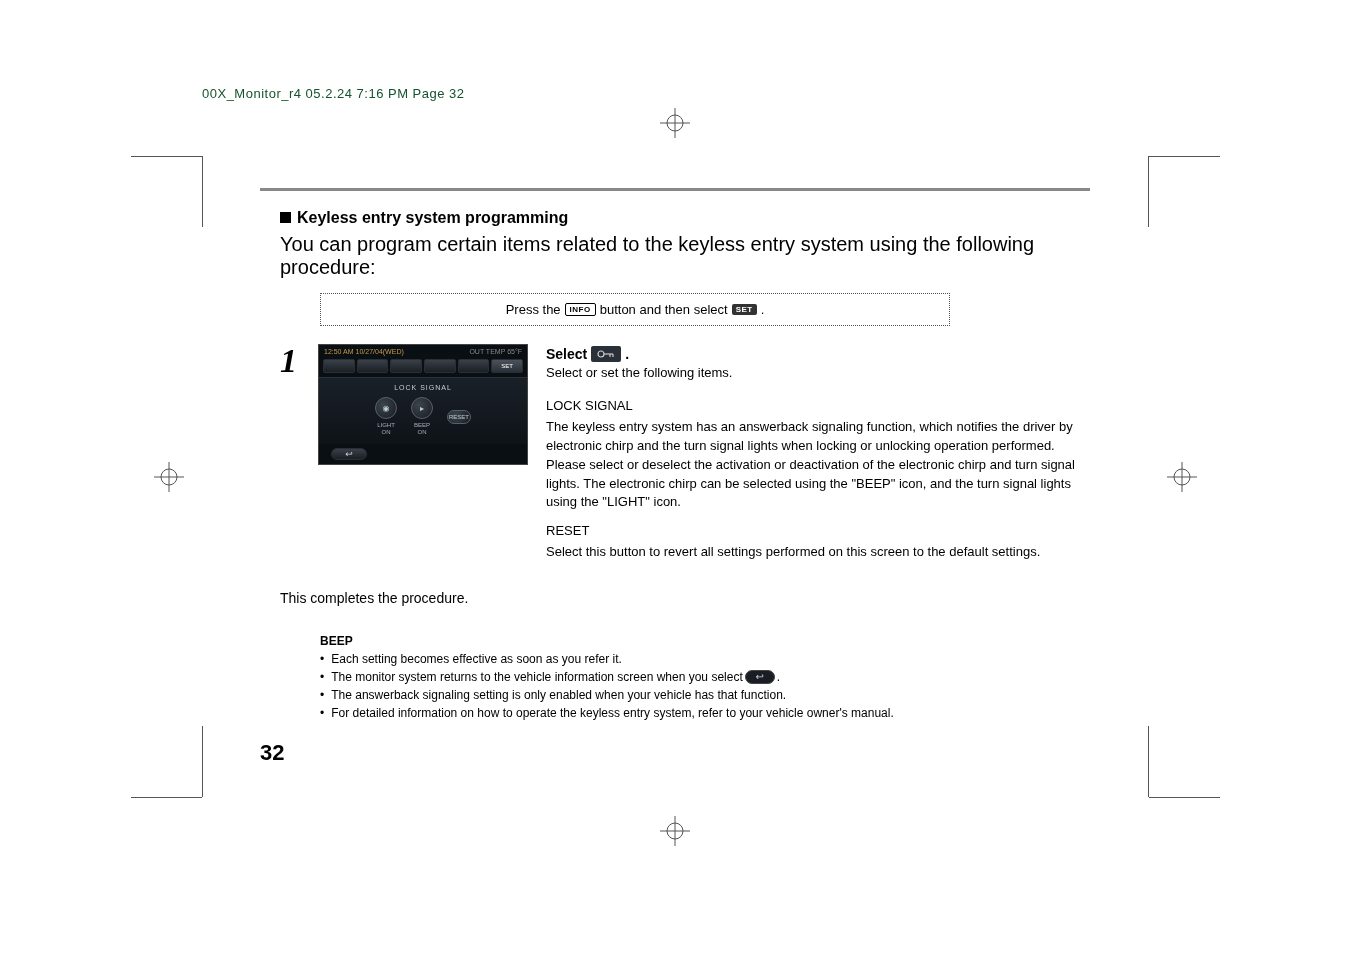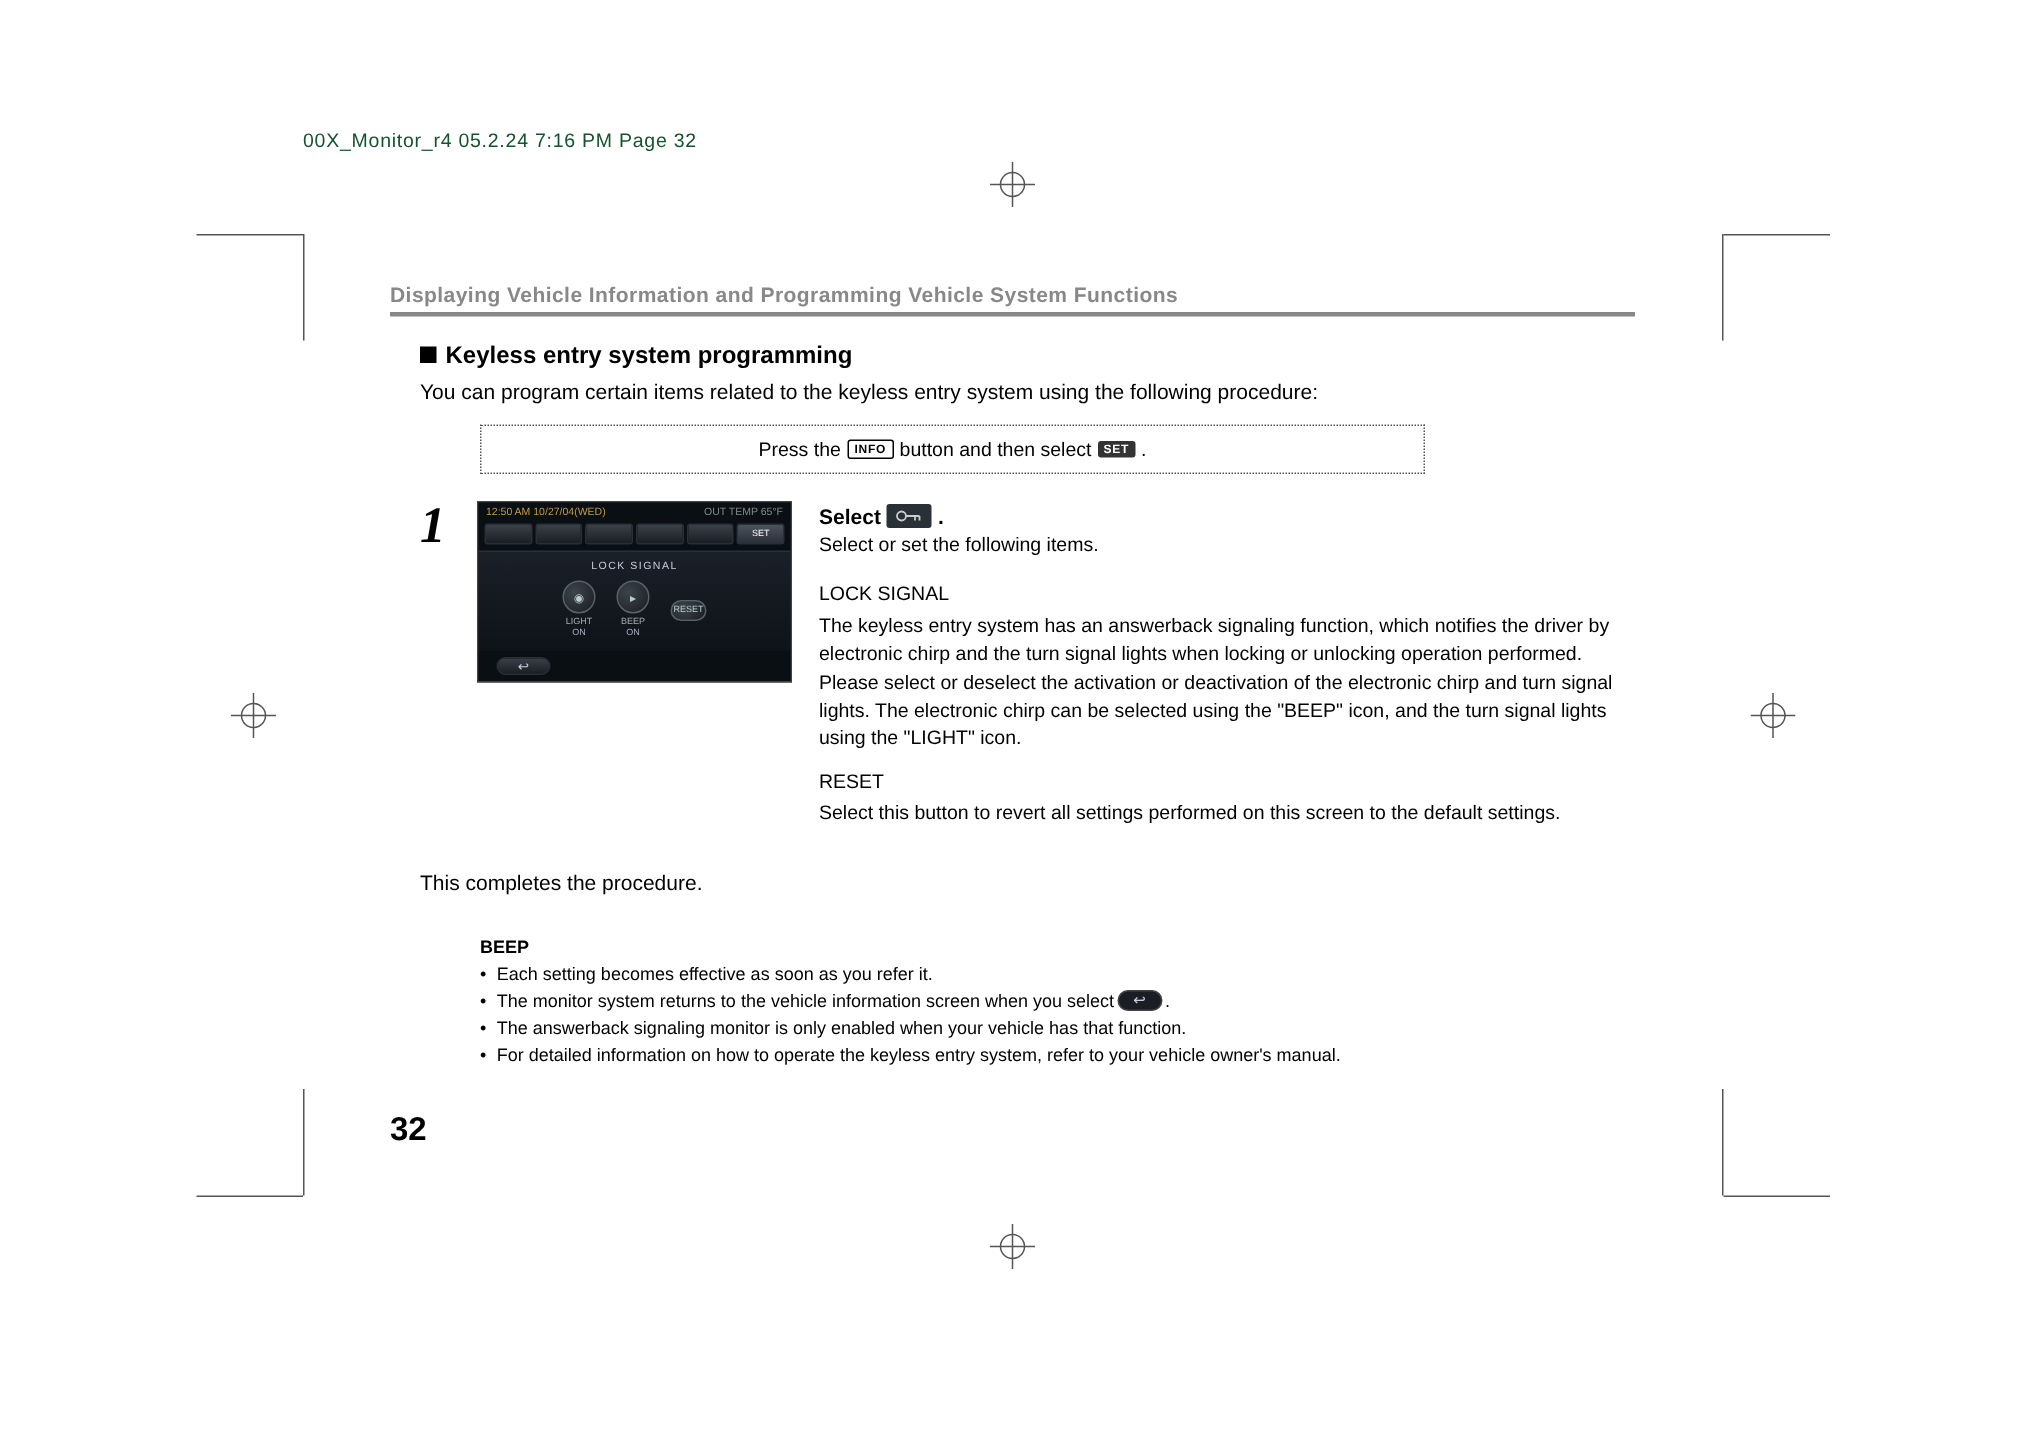--- a/index.html
+++ b/index.html
@@ -56,21 +56,21 @@
     font-weight: bold;
     margin-left: 20px;
     margin-bottom: 6px;
   }
   .sub-heading .blk {
     display: inline-block;
     width: 11px; height: 11px; background: #000;
     margin-right: 6px; vertical-align: baseline;
   }
   .intro {
-    font-size: 14px;
+    font-size: 20px;
     margin-left: 20px;
     margin-bottom: 14px;
   }
   .instr-box {
     margin-left: 60px;
     width: 630px;
     border: 1px dotted #555;
     padding: 8px 16px;
     font-size: 13px;
     margin-bottom: 18px;
@@ -288,21 +288,20 @@
 <div class="reg-mark reg-bottom">
   <svg viewBox="0 0 30 30">
       <circle cx="15" cy="15" r="8" fill="none" stroke="#555" stroke-width="1"></circle>
       <line x1="15" y1="0" x2="15" y2="30" stroke="#555" stroke-width="1"></line>
       <line x1="0" y1="15" x2="30" y2="15" stroke="#555" stroke-width="1"></line>
     </svg>
 </div>
 
 <div class="page-area">
 
-  <div class="section-header">Displaying Vehicle Information and Programming Vehicle System Functions</div>
   <div class="section-rule"></div>
 
   <div class="sub-heading">
     <span class="blk"></span><span>Keyless entry system programming</span>
   </div>
 
   <div class="intro">You can program certain items related to the keyless entry system using the following procedure:</div>
 
   <div class="instr-box">
     <span>Press the</span>
@@ -381,21 +380,21 @@
     <ul>
       <li>
           <span>Each setting becomes effective as soon as you refer it.</span>
         </li>
       <li>
         <span>The monitor system returns to the vehicle information screen when you select</span>
         <span class="return-icon">↩</span>
         <span>.</span>
       </li>
       <li>
-          <span>The answerback signaling monitor is only enabled when your vehicle has that function.</span>
+          <span>The answerback signaling setting is only enabled when your vehicle has that function.</span>
         </li>
       <li>
           <span>For detailed information on how to operate the keyless entry system, refer to your vehicle owner's manual.</span>
         </li>
     </ul>
   </div>
 
 </div>
 
 <div class="page-num">32</div>

